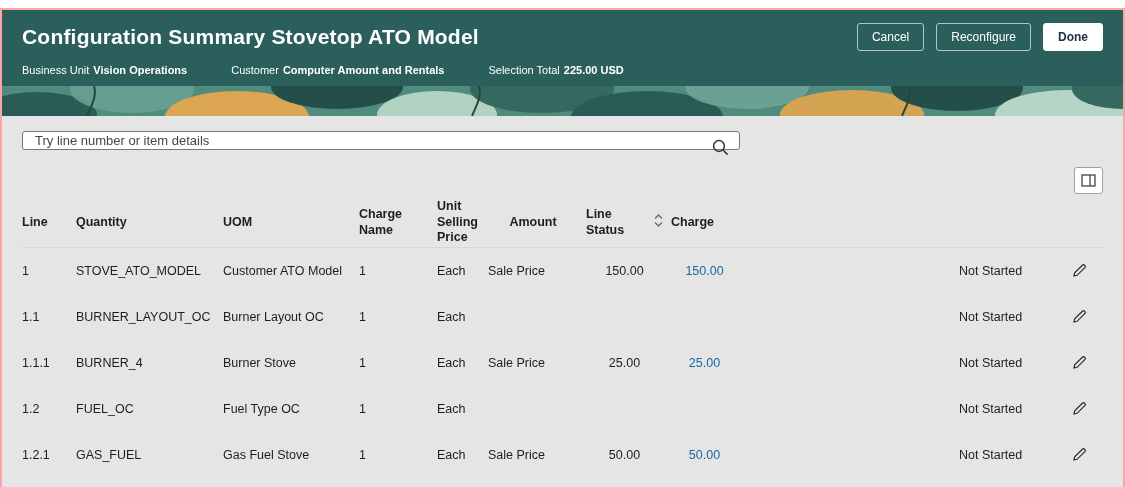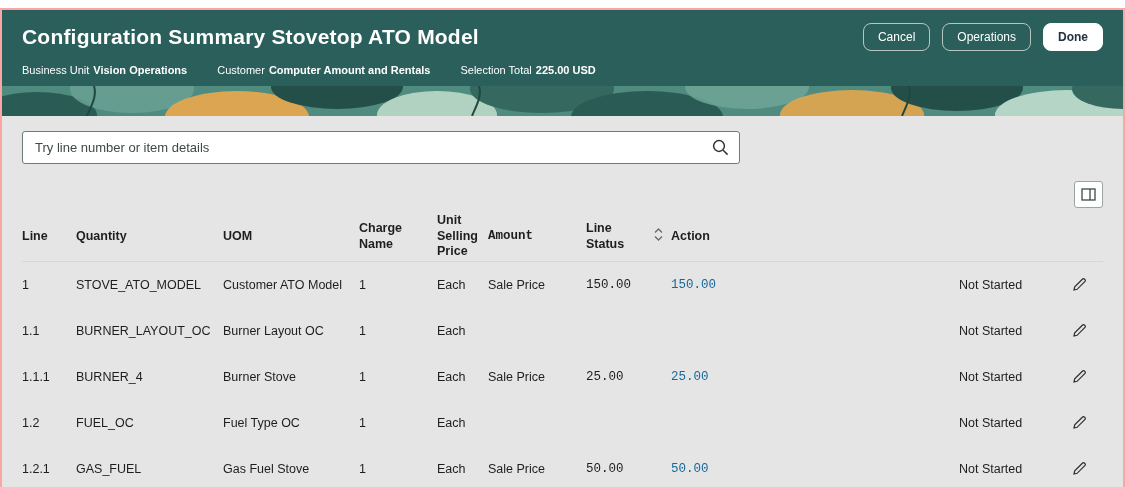--- a/index.html
+++ b/index.html
@@ -22,36 +22,36 @@
     background: #2b5f5b;
     padding: 13px 20px 10px 20px;
   }
   .topbar-row { display:flex; align-items:center; justify-content:space-between; }
   .page-title {
     color:#fff; font-size:21px; font-weight:bold; letter-spacing:.2px;
   }
   .topbar-actions { display:flex; gap:12px; align-items:center; }
   .btn {
     font-family:"Liberation Sans",sans-serif;
-    font-size:12px; padding:6px 14px; border-radius:8px; cursor:pointer;
+    font-size:12px; padding:6px 14px; border-radius:3px; cursor:pointer;
   }
   .btn.ghost { background:transparent; color:#fff; border:1px solid #b7c6c4; }
   .btn.solid { background:#fff; color:#22313f; border:1px solid #fff; font-weight:bold; }
-  .meta-row { display:flex; gap:30px; margin-top:13px; }
+  .meta-row { display:flex; gap:44px; margin-top:13px; }
   .meta { color:#fff; font-size:11px; }
   .meta b { font-weight:bold; margin-left:4px; }
 
   
   .deco-band { height:30px; position:relative; overflow:hidden; background:#4f8b7e; line-height:0; }
 
   
   main { padding: 15px 20px 0 20px; }
   .search-wrap { position:relative; width:718px; }
   .search-input {
-    width:100%; height:33px;
+    width:100%; height:19px;
     border:1px solid #6e7b7a; border-radius:3px;
     padding:0 38px 0 12px;
     font-family:"Liberation Sans",sans-serif;
     font-size:13px; color:#222; background:#fff;
   }
   .search-input::placeholder { color:#3f4947; opacity:1; }
   .search-icon { position:absolute; right:11px; top:8px; }
 
   .cols-row { display:flex; justify-content:flex-end; margin-top:17px; margin-bottom:4px; }
   .cols-btn {
@@ -66,37 +66,37 @@
     display:grid;
     grid-template-columns: 54px 147px 136px 78px 51px 98px 85px 75px 213px 104px 1fr;
     align-items:center;
     min-height:46px;
     border-bottom:1px solid #e4e4e4;
   }
   .tr.head { min-height:50px; border-bottom:1px solid #d7d7d7; }
   .th { font-weight:bold; line-height:1.25; display:flex; align-items:center; gap:6px; }
   .td, .th { padding-right:8px; }
   .cell-rmcs { padding-left:20px; }
-  .right { justify-content:flex-start; text-align:right; display:flex; align-items:center;font-family:Liberation Mono, monospace; }
+  .right { justify-content:center; text-align:right; display:flex; align-items:center; }
   .amount-link { color:#15699d; cursor:pointer; }
   .action-cell { display:flex; justify-content:center; }
   .icon-btn { background:none; border:none; cursor:pointer; padding:2px; line-height:0; }
   .sort-icon { flex:0 0 auto; }
 </style>
 </head>
 <body>
 
 <div class="page">
 
   <header class="topbar">
     <div class="topbar-row">
       <h1 class="page-title">Configuration Summary Stovetop ATO Model</h1>
       <div class="topbar-actions">
         <button class="btn ghost">Cancel</button>
-        <button class="btn ghost">Operations</button>
+        <button class="btn ghost">Reconfigure</button>
         <button class="btn solid">Done</button>
       </div>
     </div>
     <div class="meta-row">
       <span class="meta">
         <span>Business Unit</span><b>Vision Operations</b>
       </span>
       <span class="meta">
         <span>Customer</span><b>Computer Amount and Rentals</b>
       </span>
@@ -172,21 +172,21 @@
         <div class="th">
           <span>Line Status</span>
           <span class="sort-icon">
             <svg width="9" height="13" viewBox="0 0 9 13">
               <path d="M1 4.5 L4.5 1 L8 4.5" fill="none" stroke="#6a6a6a" stroke-width="1.3"></path>
               <path d="M1 8.5 L4.5 12 L8 8.5" fill="none" stroke="#6a6a6a" stroke-width="1.3"></path>
             </svg>
           </span>
         </div>
         <div class="th">
-            <span>Action</span>
+            <span>Charge</span>
           </div>
       </div>
 
       <div class="tr">
         <div class="td">1</div>
         <div class="td">STOVE_ATO_MODEL</div>
         <div class="td">Customer ATO Model</div>
         <div class="td">1</div>
         <div class="td">Each</div>
         <div class="td">Sale Price</div>

